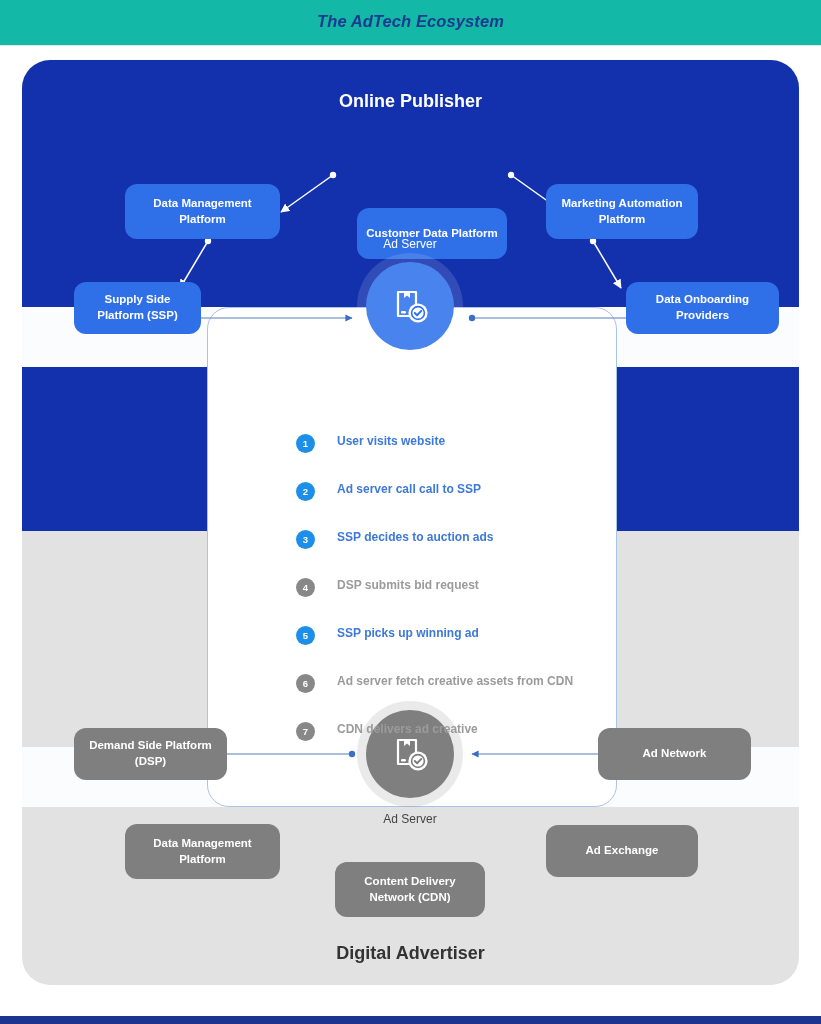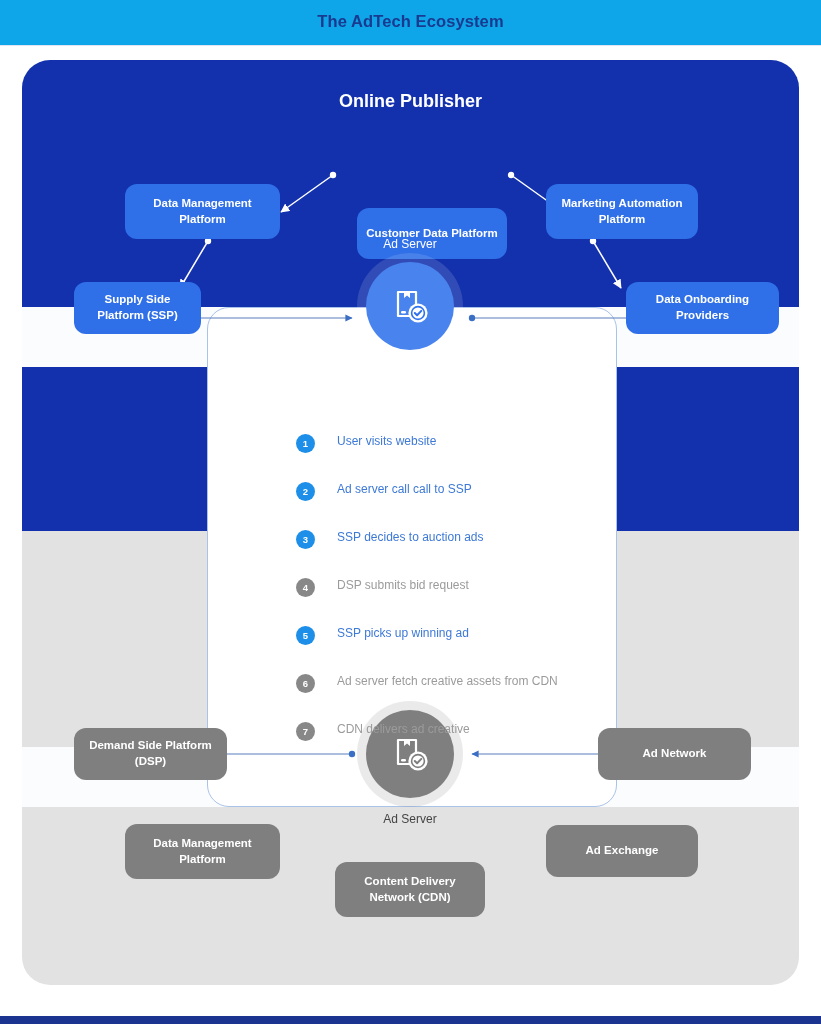--- a/index.html
+++ b/index.html
@@ -7,22 +7,23 @@
     width: 821px; height: 1024px;
     font-family: "Liberation Sans", sans-serif;
     background: #ffffff;
     overflow: hidden;
   }
   #root { position: relative; width: 821px; height: 1024px; background: #ffffff; }
 
   
   .header {
     position: absolute; left: 0; top: 0; width: 821px; height: 46px;
-    background: #0ea5e9;
+    background: #14b8a6;
     border-bottom: 1px solid #dfe4f3;
+    font-style: italic;
   }
   .header-title {
     position: absolute; left: 0; top: 12px; width: 821px;
     text-align: center;
     font-size: 16.5px; font-weight: bold; color: #1a3a8f;
     letter-spacing: .1px;
   }
 
   
   .footer-bar {
@@ -108,21 +109,21 @@
   .step-badge {
     position: absolute; left: 0; top: 4px;
     width: 19px; height: 19px; border-radius: 50%;
     display: flex; align-items: center; justify-content: center;
     font-size: 9.5px; font-weight: bold; color: #ffffff;
   }
   .step-badge.on  { background: #1e8fe8; }
   .step-badge.off { background: #888888; }
   .step-text {
     position: absolute; left: 41px; top: 4px;
-    font-size: 12px; font-weight: normal; white-space: nowrap; text-align: right;
+    font-size: 12px; font-weight: bold; white-space: nowrap; text-align: right;
   }
   .step-text.on  { color: #3d79d6; }
   .step-text.off { color: #9b9b9b; }
 
   .svg-layer {
     position: absolute; left: 0; top: 0; width: 777px; height: 925px;
     pointer-events: none;
   }
 </style>
 </head>
@@ -137,20 +138,21 @@
   <div class="diagram">
 
     <div class="pub-zone"></div>
     <div class="adv-zone"></div>
 
     <div class="white-strip"></div>
     <div class="white-strip lower"></div>
     <div class="white-panel"></div>
 
     <div class="zone-title pub">Online Publisher</div>
+    <div class="zone-title adv">Digital Advertiser</div>
 
     <svg class="svg-layer" viewBox="0 0 777 925">
       <defs>
         <marker id="arrW" markerWidth="7" markerHeight="7" refX="5.5" refY="3" orient="auto">
           <path d="M0,0 L6,3 L0,6 z" fill="#ffffff"></path>
         </marker>
         <marker id="arrB" markerWidth="7" markerHeight="7" refX="5.5" refY="3" orient="auto">
           <path d="M0,0 L6,3 L0,6 z" fill="#3b6fc4"></path>
         </marker>
         <marker id="arrG" markerWidth="7" markerHeight="7" refX="5.5" refY="3" orient="auto">

